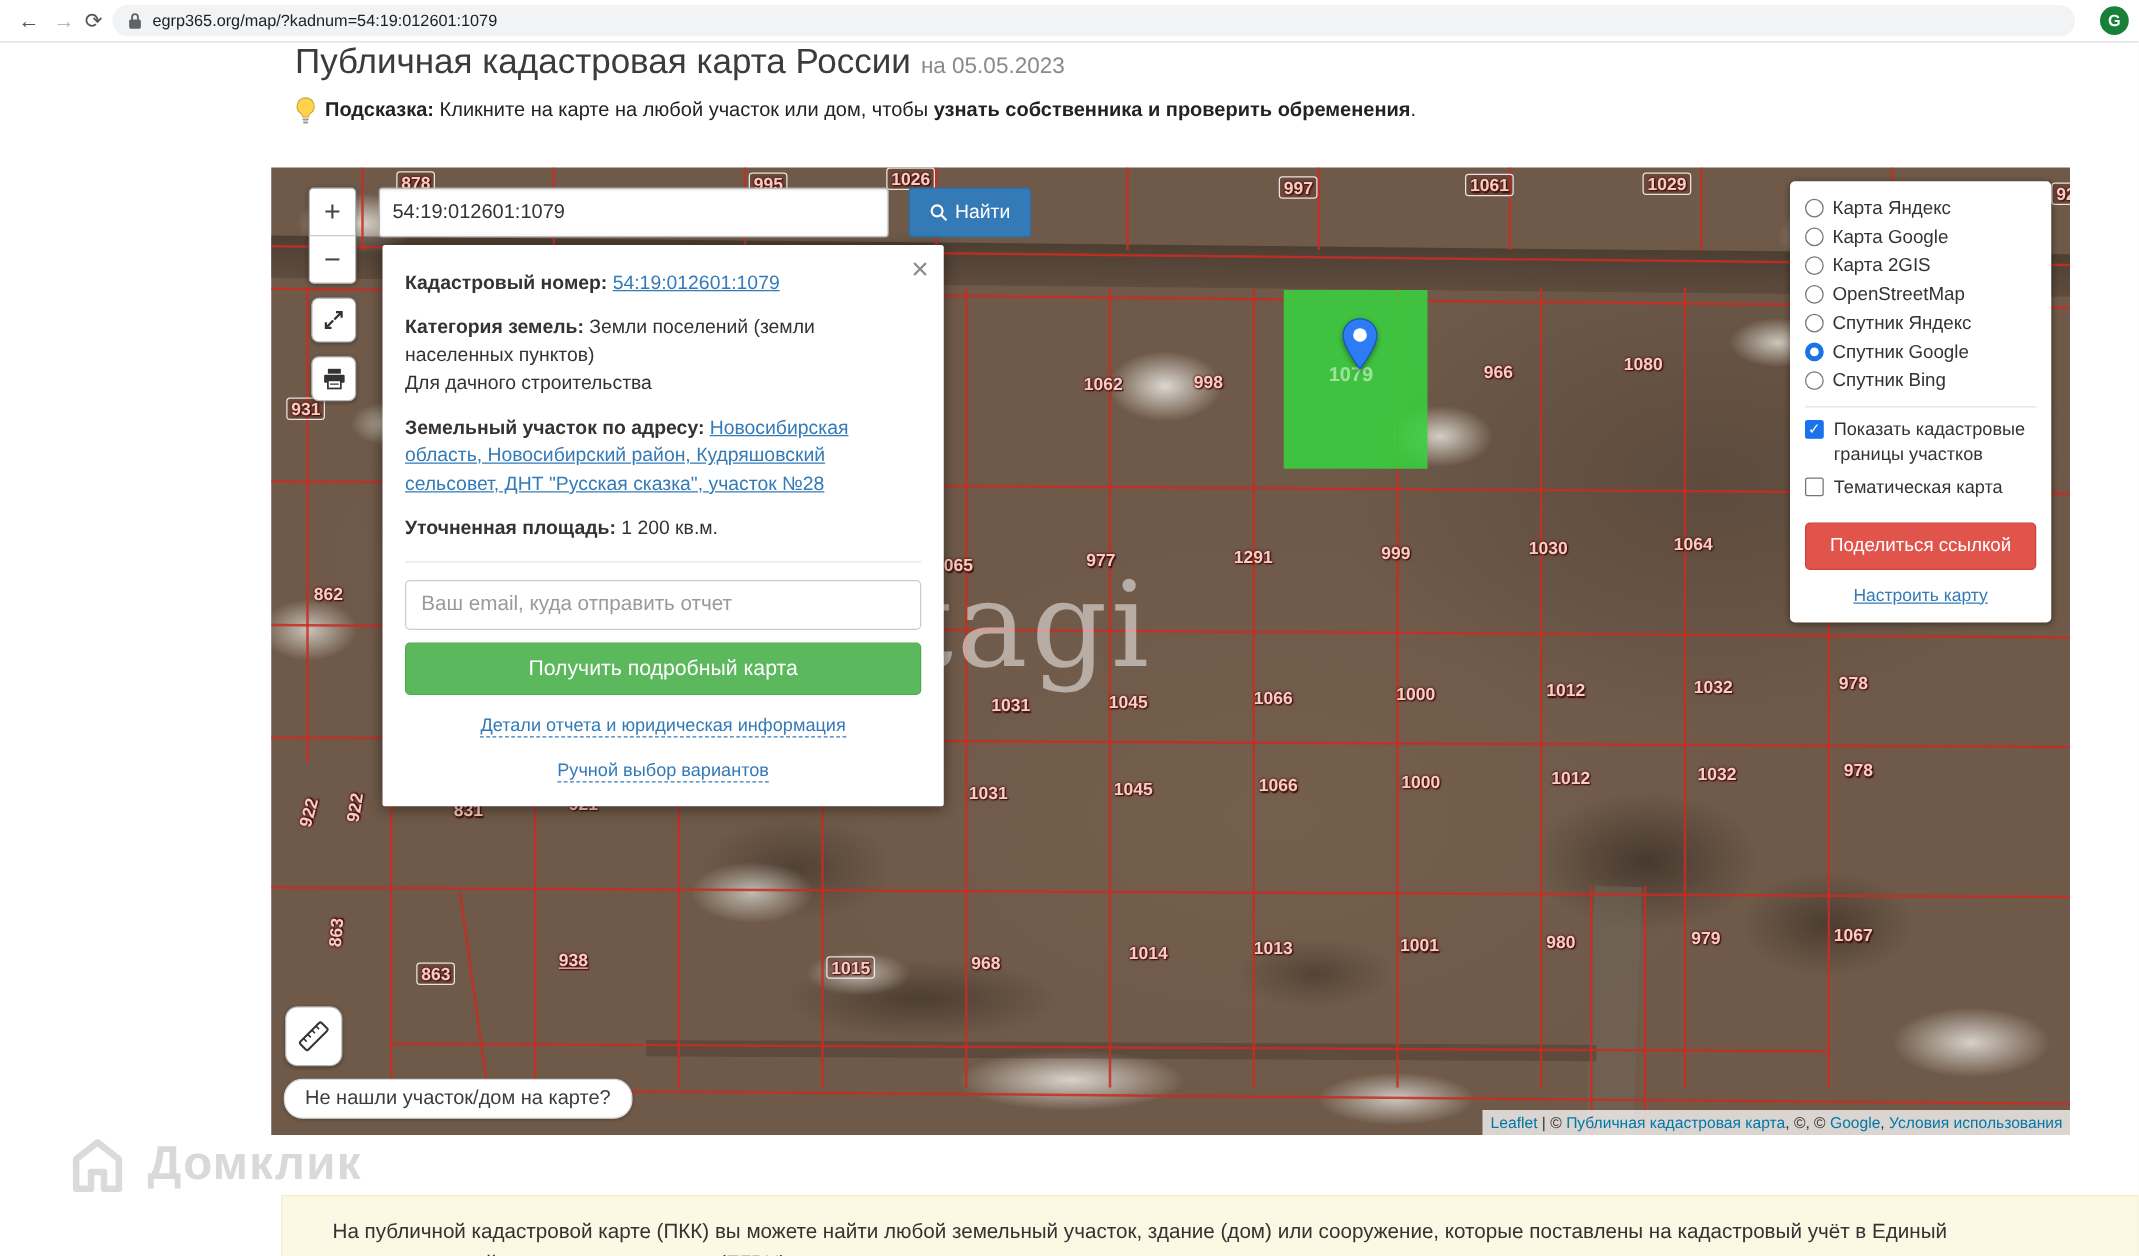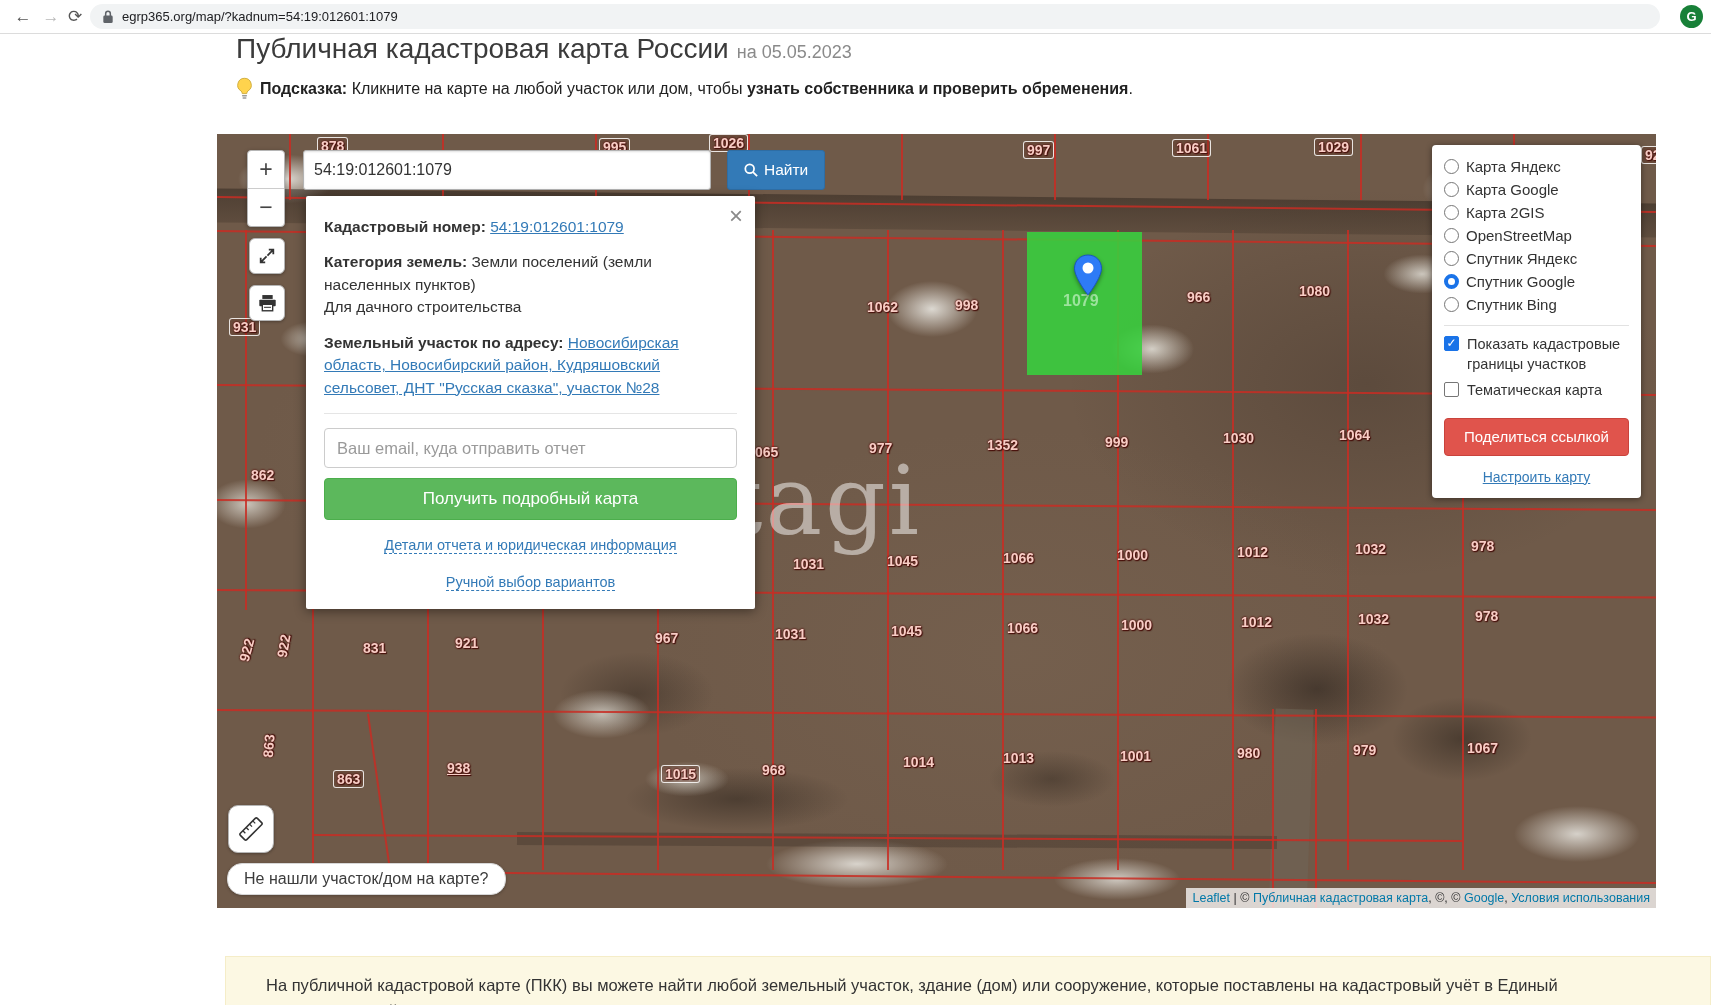--- a/index.html
+++ b/index.html
@@ -185,21 +185,21 @@
         <span class="plabel boxed" style="left: 806px; top: 7px;">997</span>
         <span class="plabel boxed" style="left: 955px; top: 5px;">1061</span>
         <span class="plabel boxed" style="left: 1097px; top: 4px;">1029</span>
         <span class="plabel boxed" style="left: 1424px; top: 12px;">92</span>
         <span class="plabel" style="left: 650px; top: 165px;">1062</span>
         <span class="plabel" style="left: 738px; top: 163px;">998</span>
         <span class="plabel" style="left: 970px; top: 155px;">966</span>
         <span class="plabel" style="left: 1082px; top: 149px;">1080</span>
         <span class="plabel" style="left: 538px; top: 310px;">065</span>
         <span class="plabel" style="left: 652px; top: 306px;">977</span>
-        <span class="plabel" style="left: 770px; top: 303px;">1352</span>
+        <span class="plabel" style="left: 770px; top: 303px;">1291</span>
         <span class="plabel" style="left: 888px; top: 300px;">999</span>
         <span class="plabel" style="left: 1006px; top: 296px;">1030</span>
         <span class="plabel" style="left: 1122px; top: 293px;">1064</span>
         <span class="plabel" style="left: 576px; top: 422px;">1031</span>
         <span class="plabel" style="left: 670px; top: 419px;">1045</span>
         <span class="plabel" style="left: 786px; top: 416px;">1066</span>
         <span class="plabel" style="left: 900px; top: 413px;">1000</span>
         <span class="plabel" style="left: 1020px; top: 410px;">1012</span>
         <span class="plabel" style="left: 1138px; top: 407px;">1032</span>
         <span class="plabel" style="left: 1254px; top: 404px;">978</span>
@@ -209,21 +209,21 @@
         <span class="plabel" style="left: 558px; top: 492px;">1031</span>
         <span class="plabel" style="left: 674px; top: 489px;">1045</span>
         <span class="plabel" style="left: 790px; top: 486px;">1066</span>
         <span class="plabel" style="left: 904px; top: 483px;">1000</span>
         <span class="plabel" style="left: 1024px; top: 480px;">1012</span>
         <span class="plabel" style="left: 1141px; top: 477px;">1032</span>
         <span class="plabel" style="left: 1258px; top: 474px;">978</span>
         <span class="plabel boxed" style="left: 116px; top: 636px;">863</span>
         <span class="plabel" style="left: 230px; top: 626px; text-decoration: underline;">938</span>
         <span class="plabel boxed" style="left: 444px; top: 631px;">1015</span>
-        <span class="plabel" style="left: 545px; top: 628px;">968</span>
+        <span class="plabel" style="left: 560px; top: 628px;">968</span>
         <span class="plabel" style="left: 686px; top: 620px;">1014</span>
         <span class="plabel" style="left: 786px; top: 616px;">1013</span>
         <span class="plabel" style="left: 903px; top: 614px;">1001</span>
         <span class="plabel" style="left: 1020px; top: 611px;">980</span>
         <span class="plabel" style="left: 1136px; top: 608px;">979</span>
         <span class="plabel" style="left: 1250px; top: 606px;">1067</span>
         <span class="plabel boxed" style="left: 12px; top: 184px;">931</span>
         <span class="plabel" style="left: 34px; top: 333px;">862</span>
         <span class="plabel" style="left: 88px; top: 385px; transform: rotate(-90deg);">798</span>
         <span class="plabel" style="left: 18px; top: 508px; transform: rotate(-75deg);">922</span>
@@ -276,20 +276,21 @@
           </svg>
       <span>Найти</span>
     </button>
   </div>
 
   <div class="popup">
     <div class="close">×</div>
     <div class="prow"><b>Кадастровый номер:</b> <a>54:19:012601:1079</a></div>
     <div class="prow"><b>Категория земель:</b><span> Земли поселений (земли населенных пунктов)</span><br><span>Для дачного строительства</span></div>
     <div class="prow"><b>Земельный участок по адресу:</b> <a>Новосибирская область, Новосибирский район, Кудряшовский сельсовет, ДНТ "Русская сказка", участок №28</a></div>
+    <div class="prow"><b>Уточненная площадь:</b><span> 1 200 кв.м.</span></div>
     <hr>
     <input class="email" placeholder="Ваш email, куда отправить отчет" style="">
     <button class="greenbtn">Получить подробный карта</button>
     <div class="dashrow"><a>Детали отчета и юридическая информация</a></div>
     <div class="dashrow"><a>Ручной выбор вариантов</a></div>
   </div>
 
   <div class="panel">
     <div id="layer-options">
           <label class="lrow">
@@ -336,17 +337,23 @@
     <div class="cfgrow"><a>Настроить карту</a></div>
   </div>
 
   <div class="notfound">Не нашли участок/дом на карте?</div>
 
   <div class="attr">
     <a>Leaflet</a><span> | </span><span>© </span><a>Публичная кадастровая карта</a><span>, ©, © </span><a>Google</a><span>, </span><a>Условия использования</a>
   </div>
 </div>
 
+<div class="domclick">
+  <svg width="52" height="52" viewBox="0 0 70 70">
+    <path d="M12 62V30L35 12l23 18v32H42V44H28v18z" fill="none" stroke="#dadada" stroke-width="7" stroke-linejoin="round"></path>
+  </svg>
+  <span class="dtext">Домклик</span>
+</div>
 <div class="infobox">
   <div>На публичной кадастровой карте (ПКК) вы можете найти любой земельный участок, здание (дом) или сооружение, которые поставлены на кадастровый учёт в Единый государственный реестр недвижимости (ЕГРН) и для которых проведена процедура межевания.</div>
 </div>
 
 </div>
 
 </body></html>

